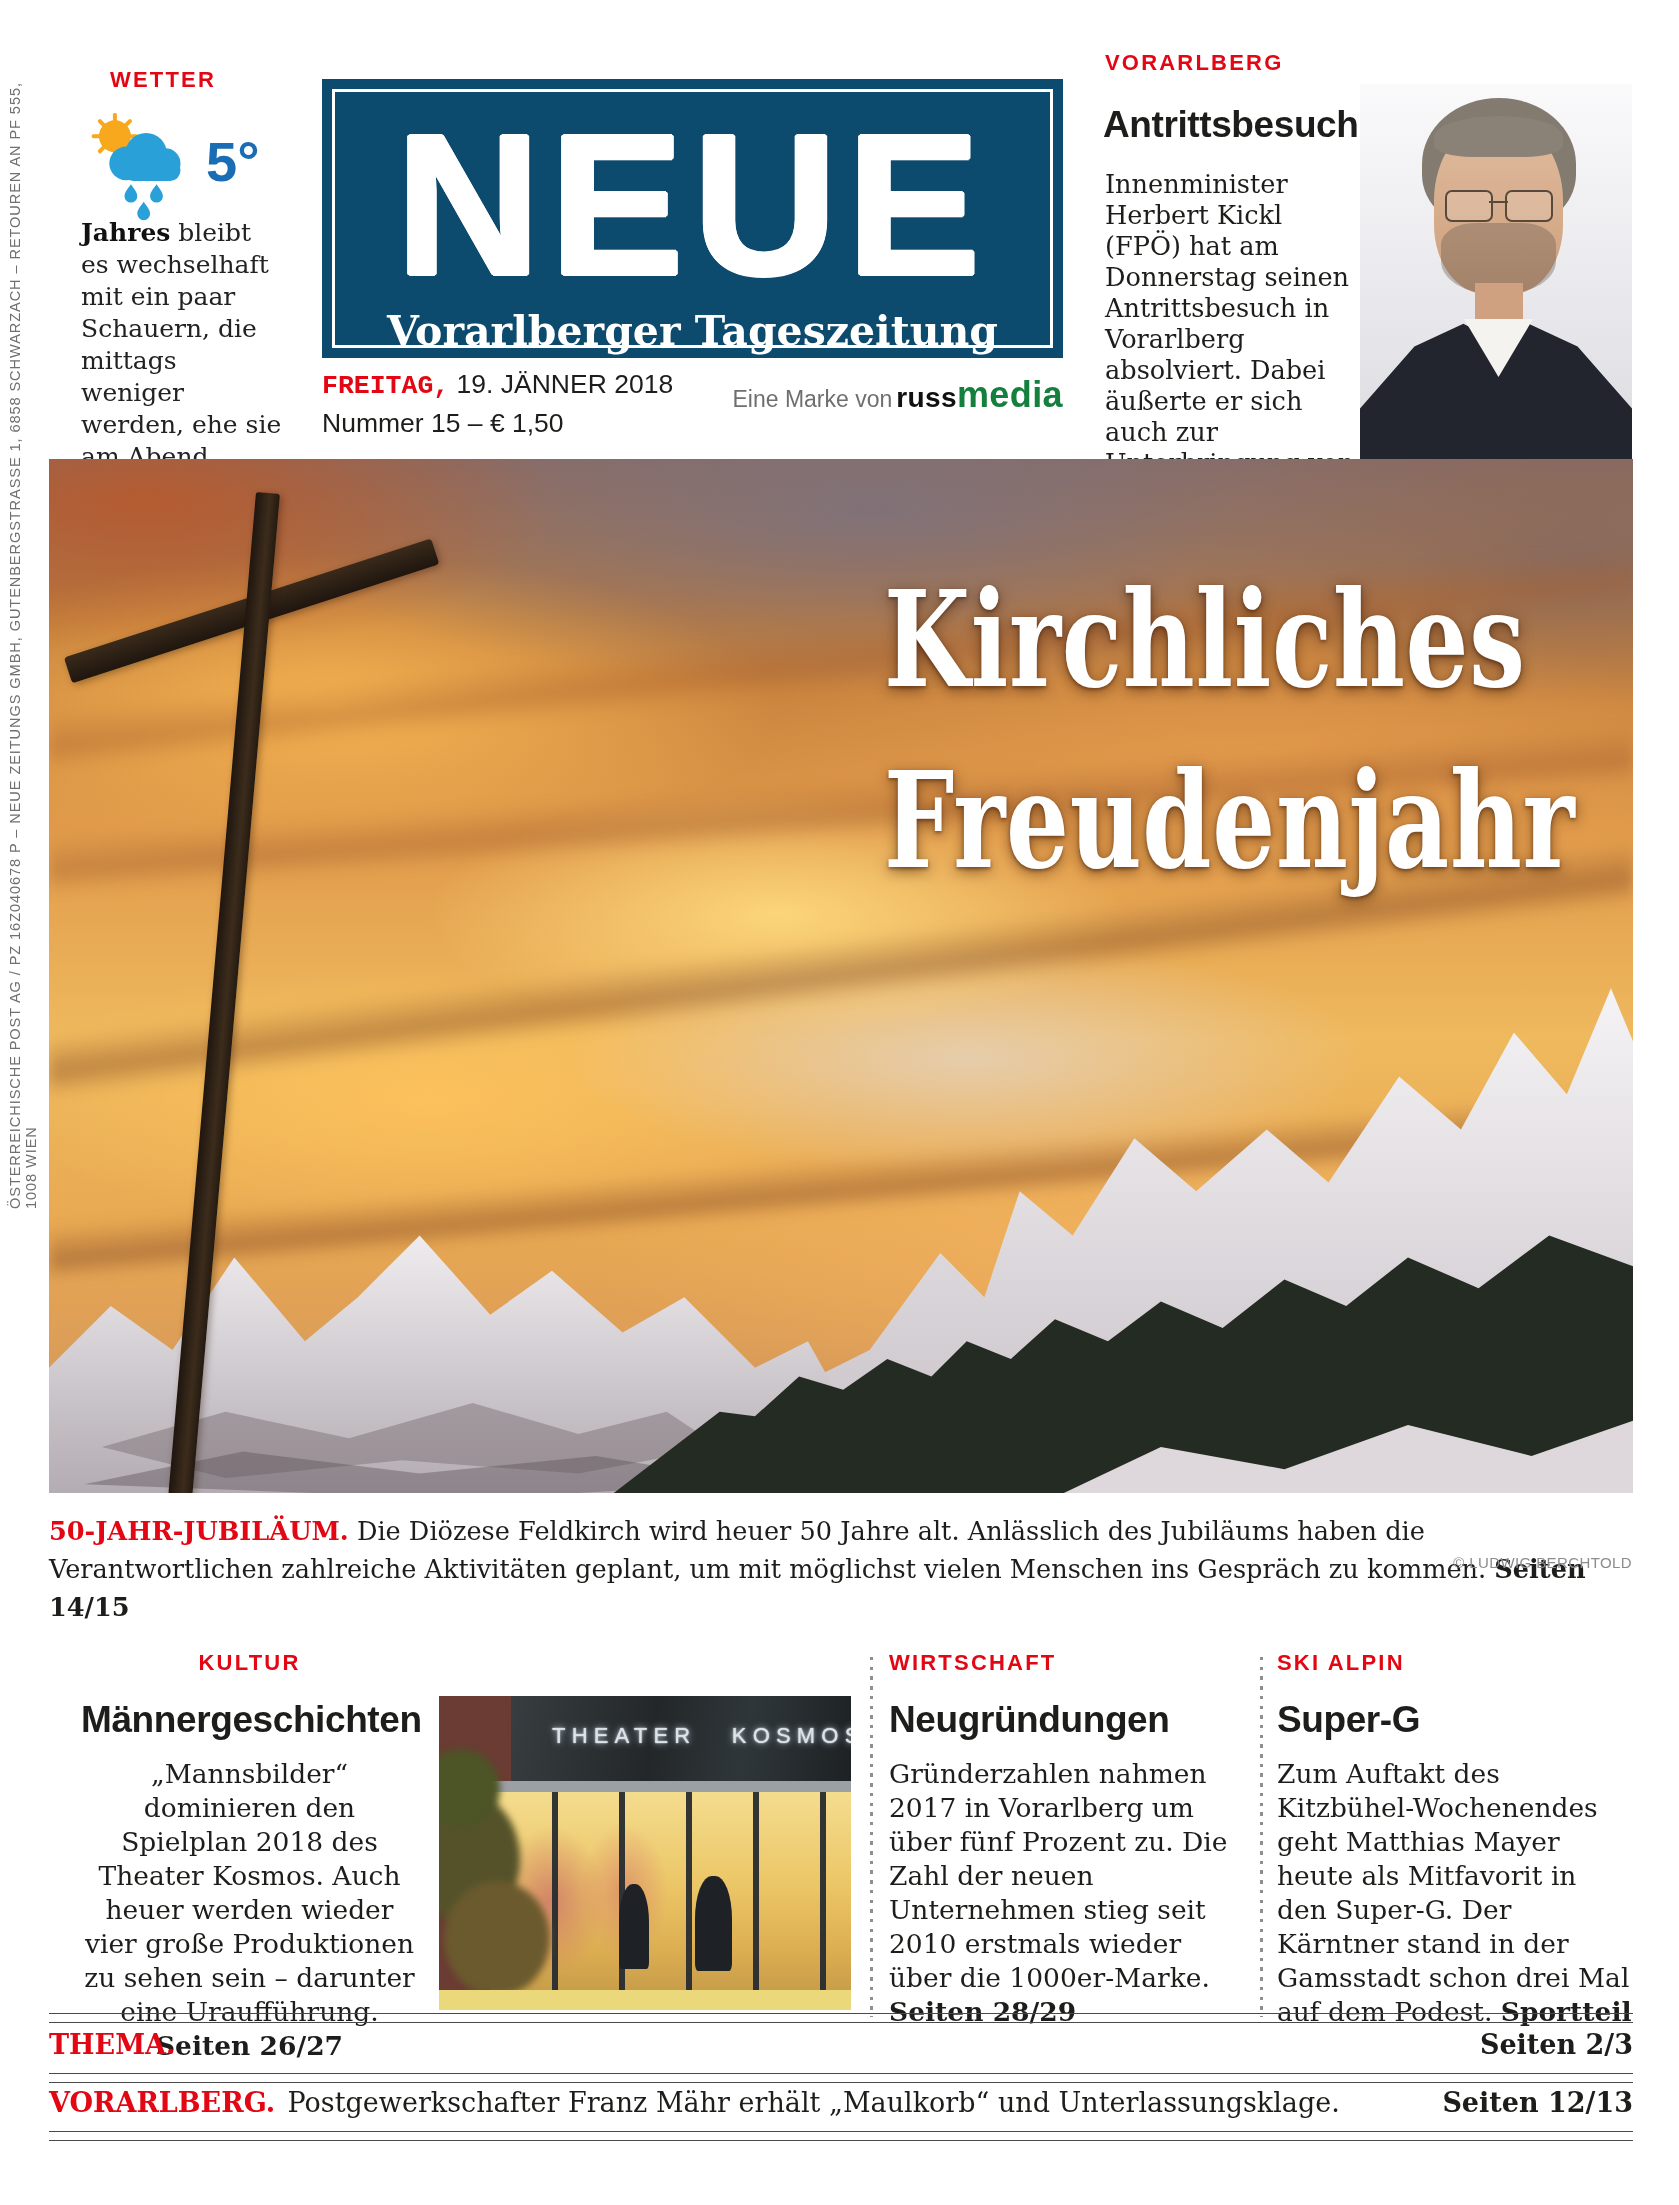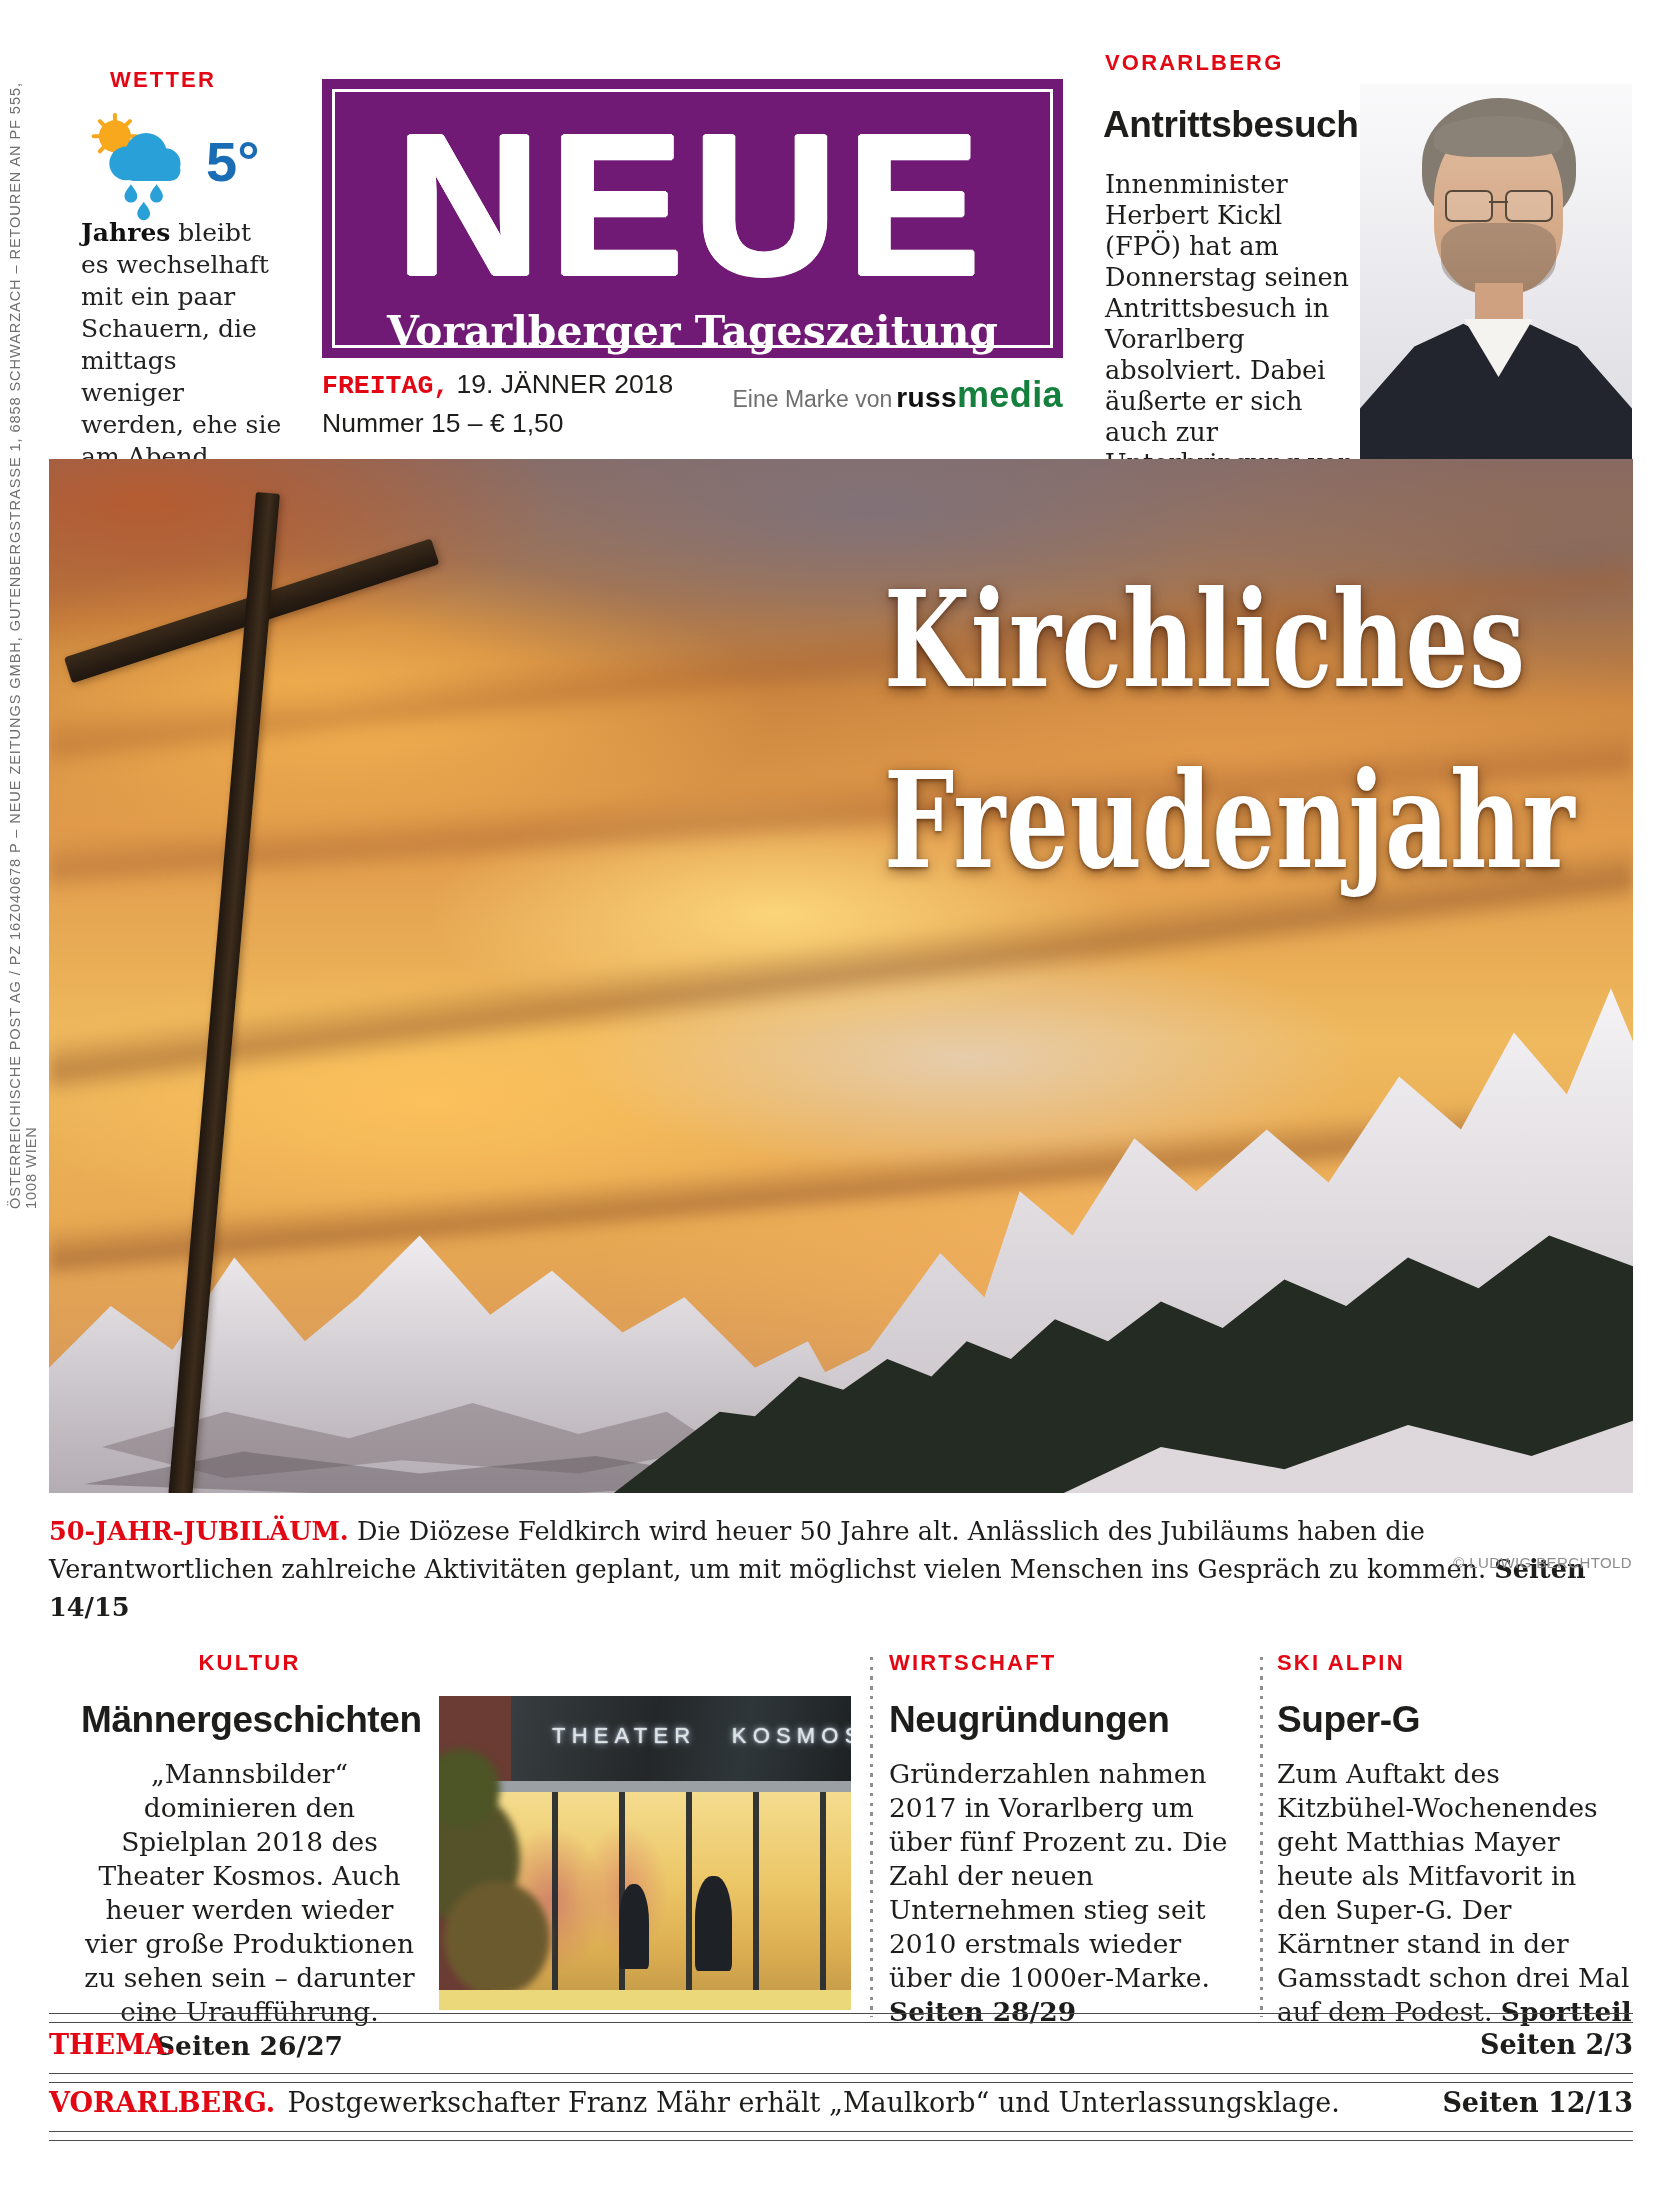--- a/index.html
+++ b/index.html
@@ -18,21 +18,21 @@
 
   
   .wetter-kicker{left:81px;top:67px;margin-left:29px;}
   .weather-icon{left:74px;top:109px;width:125px;height:116px;}
   .temp{left:206px;top:129px;font-family:"Liberation Sans",sans-serif;font-weight:bold;
         font-size:56px;color:#1a6cb5;}
   .weather-text{left:81px;top:217px;width:205px;margin:0;font-size:25px;line-height:32px;color:#222;}
   .weather-text b{color:#111;}
 
   
-  .logo-box{left:322px;top:79px;width:741px;height:279px;background:#701a75;padding:9.7px;box-sizing:border-box;}
+  .logo-box{left:322px;top:79px;width:741px;height:279px;background:#0c4a6e;padding:9.7px;box-sizing:border-box;}
   .logo-inner{width:100%;height:100%;border:3.5px solid #fff;box-sizing:border-box;
     display:flex;flex-direction:column;align-items:center;justify-content:flex-start;}
   .logo-word{font-family:"Liberation Sans",sans-serif;font-weight:bold;font-size:201px;line-height:1;
     margin-top:12.4px;color:#fff;letter-spacing:8.8px;
     text-shadow:1.8px 0 #fff,-1.8px 0 #fff,0 1.8px #fff,0 -1.8px #fff,1.3px 1.3px #fff,-1.3px -1.3px #fff,1.3px -1.3px #fff,-1.3px 1.3px #fff;}
   .logo-sub{font-family:"DejaVu Serif",serif;font-weight:bold;font-size:41px;color:#fff;margin-top:1.8px;}
   .dateline{left:322px;top:369px;font-family:"Liberation Sans",sans-serif;font-size:26.5px;color:#1d1d1b;}
   .dateline .red{color:#e30613;font-weight:bold;font-family:Liberation Mono, monospace;}
   .issueline{left:322px;top:408px;font-family:"Liberation Sans",sans-serif;font-size:26.5px;color:#1d1d1b;}
   .brand{left:322px;top:374px;width:741px;text-align:right;font-family:"Liberation Sans",sans-serif;}

